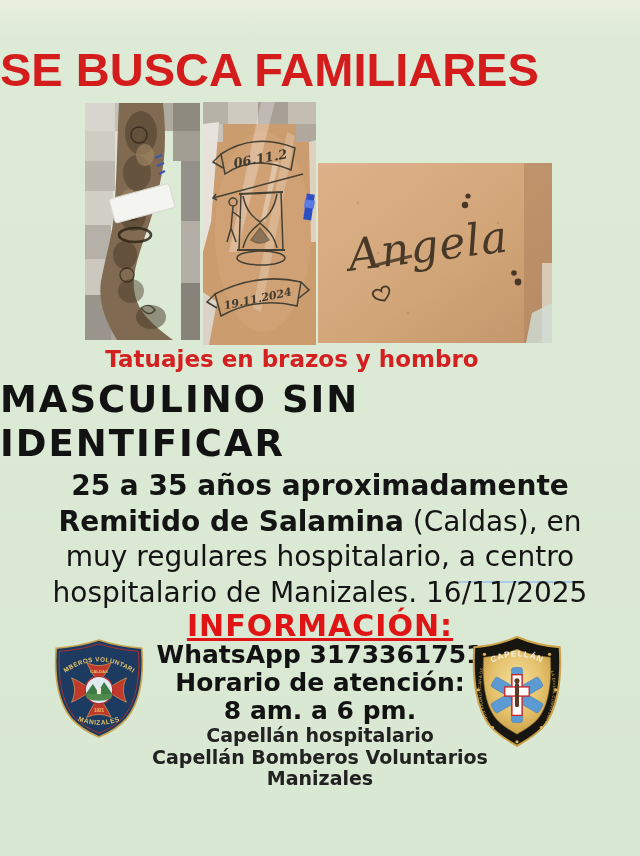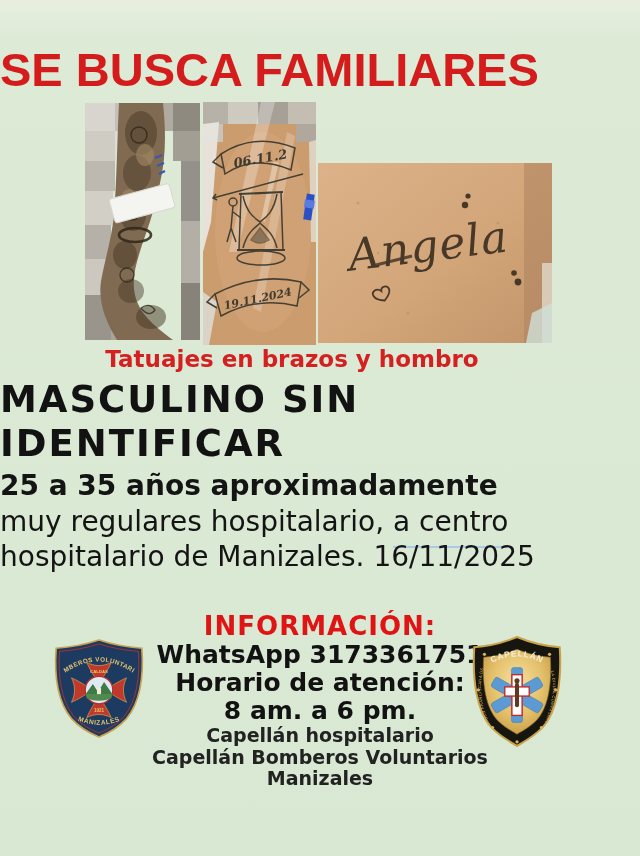--- a/index.html
+++ b/index.html
@@ -20,29 +20,29 @@
   .photo3{left:318px;top:163px;width:234px;height:180px;}
   .caption{
     position:absolute;top:344px;left:0;width:584px;text-align:center;
     font-size:23px;line-height:30px;font-weight:bold;color:#d42020;
   }
   .headline{
     position:absolute;top:378px;left:0;width:508px;text-align:left;
     font-weight:bold;color:#121212;font-size:37px;line-height:44px;letter-spacing:2px;
   }
   .details{
-    position:absolute;top:468px;left:0;width:640px;text-align:left;
+    position:absolute;top:468px;left:0;width:640px;text-align:center;
     color:#141414;font-size:28px;line-height:35.5px;
   }
   .details .b{font-weight:bold;}
   .details .u{border-bottom:2px solid #a9c9e6;padding-bottom:8px;}
   .info{
     position:absolute;top:611px;left:0;width:640px;text-align:center;color:#121212;
   }
-  .info-heading{font-size:26px;line-height:30px;font-weight:bold;color:#e01414;letter-spacing:1px;}
+  .info-heading{font-size:30px;line-height:30px;font-weight:bold;color:#e01414;letter-spacing:1px;text-decoration:underline;}
   .info-line{font-size:25px;line-height:28px;font-weight:bold;}
   .info-small{font-size:19px;line-height:21.5px;font-weight:bold;color:#222;}
   .badge{position:absolute;}
   .badge-left{left:50px;top:637px;width:98px;height:102px;}
   .badge-right{left:468px;top:634px;width:98px;height:116px;}
 </style>
 </head>
 <body>
 
 <div class="poster">
@@ -174,20 +174,21 @@
 
   <div class="caption">Tatuajes en brazos y hombro</div>
 
   <div class="headline">
     <div>MASCULINO SIN</div>
     <div>IDENTIFICAR</div>
   </div>
 
   <div class="details">
     <div><span class="b">25 a 35 años aproximadamente</span></div>
+    <div><span class="b">Remitido de Salamina</span><span> (Caldas), en</span></div>
     <div><span>muy regulares hospitalario, </span><span class="u">a centro</span></div>
     <div>hospitalario de Manizales. 16/11/2025</div>
   </div>
 
   <div class="info">
     <div class="info-heading">INFORMACIÓN:</div>
     <div class="info-line">WhatsApp 3173361751</div>
     <div class="info-line">Horario de atención:</div>
     <div class="info-line">8 am. a 6 pm.</div>
     <div class="info-small">Capellán hospitalario</div>

